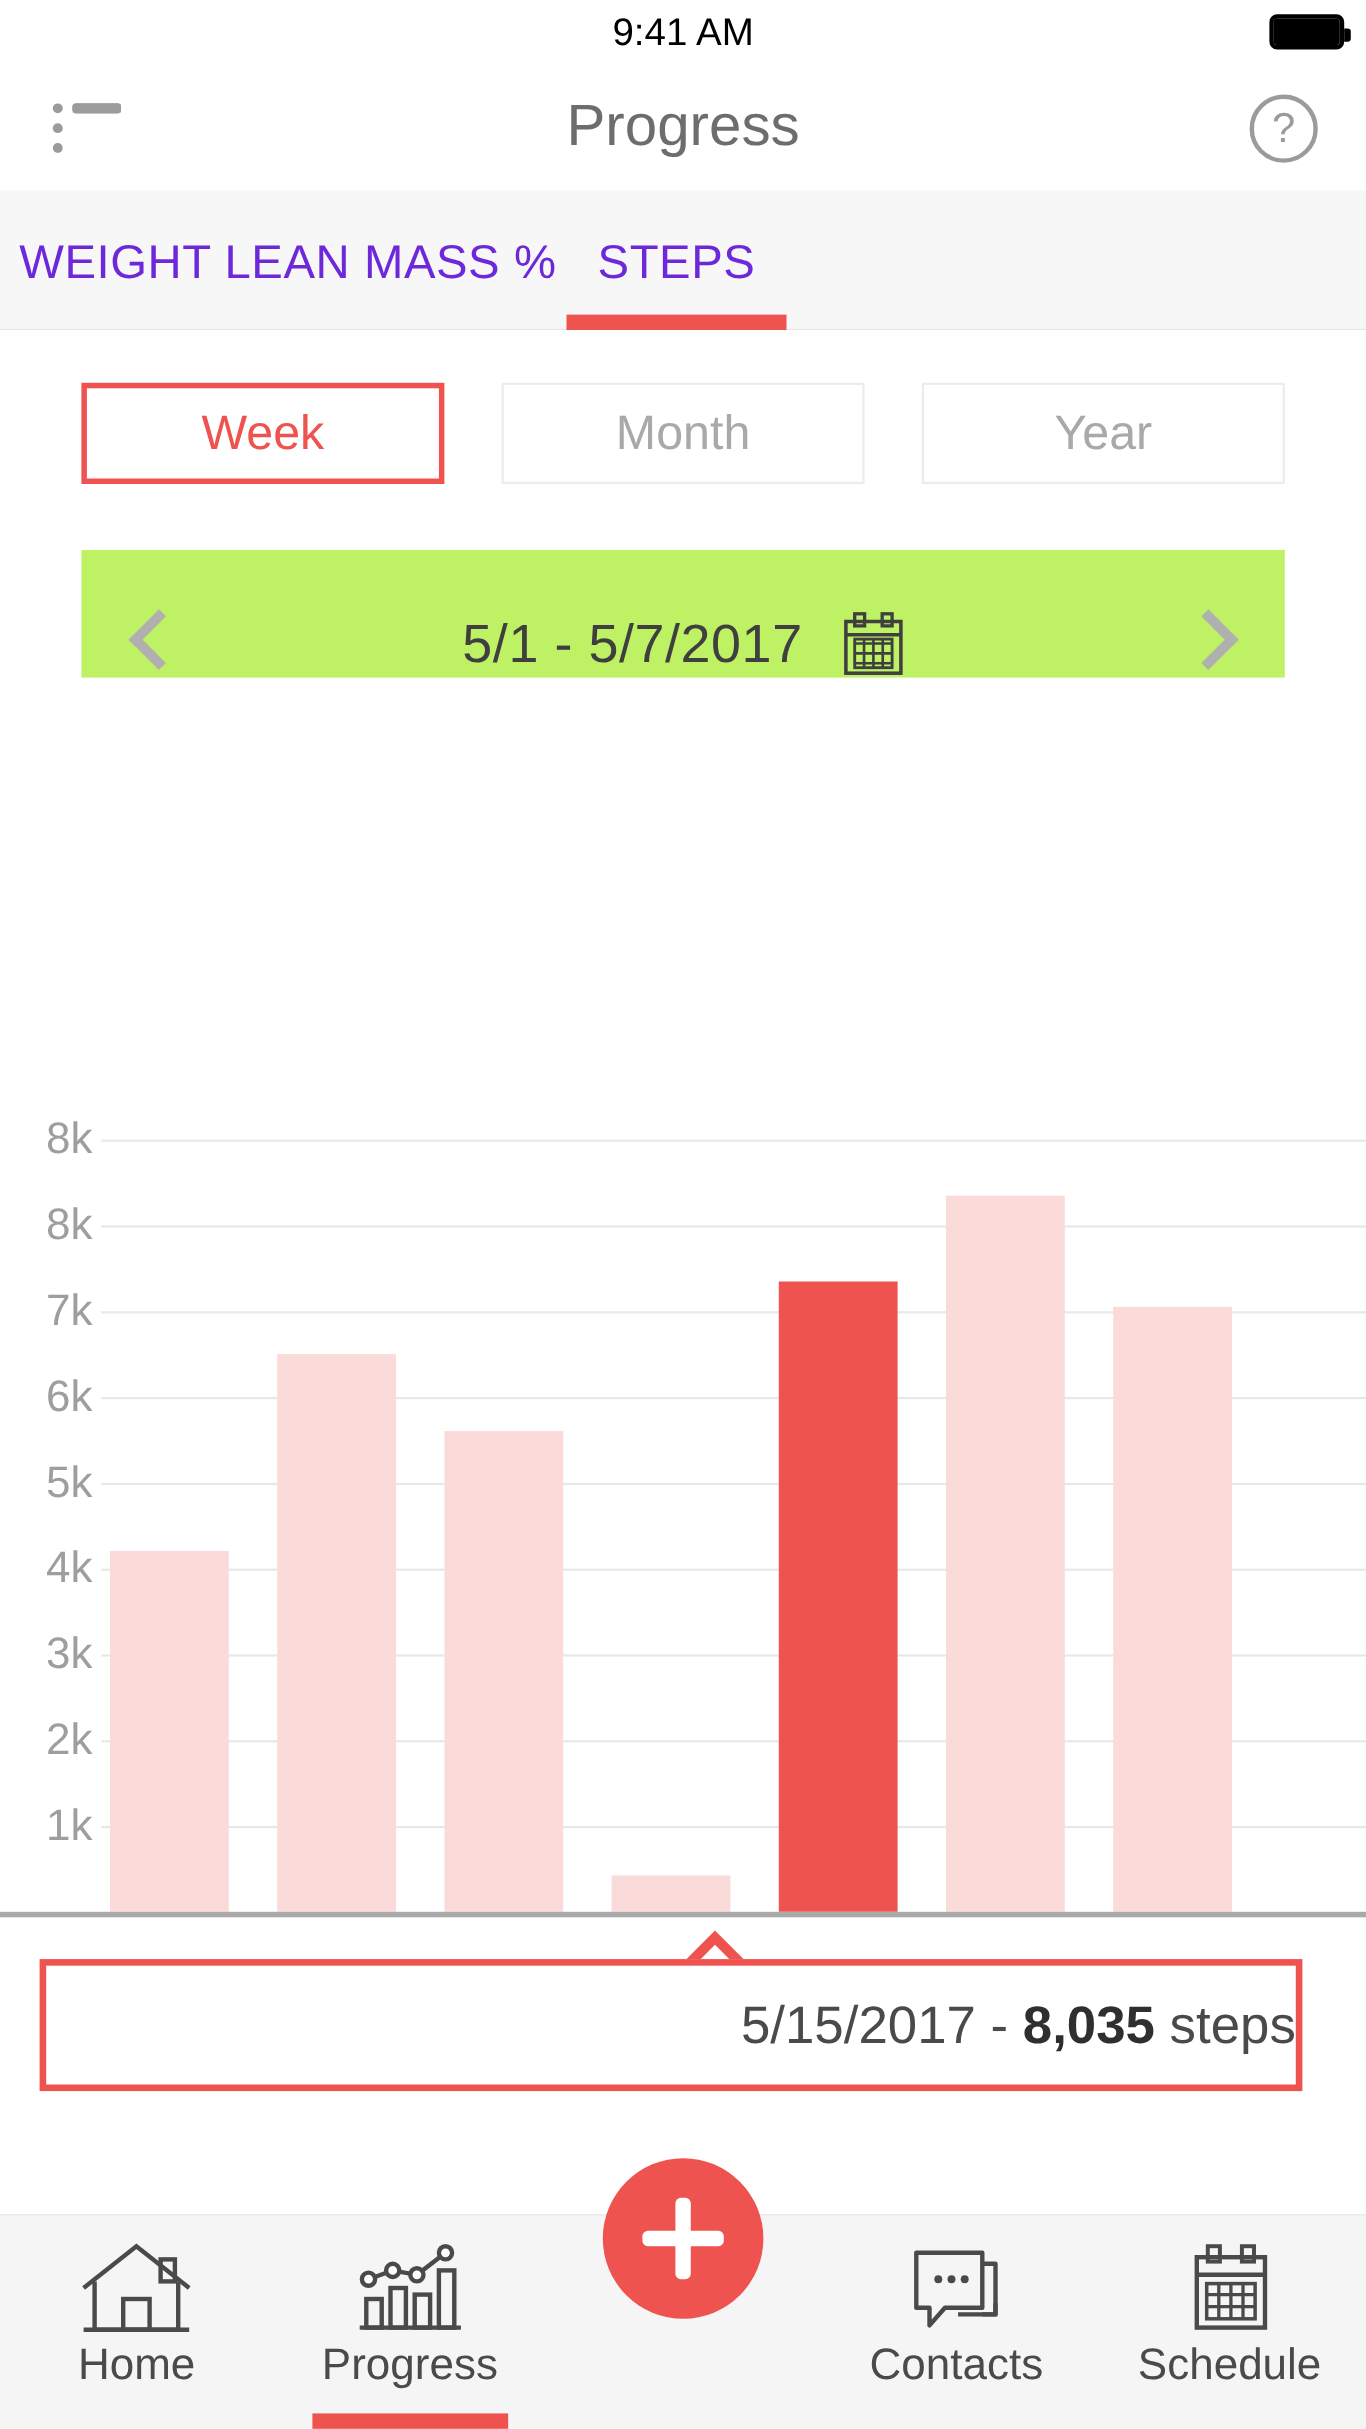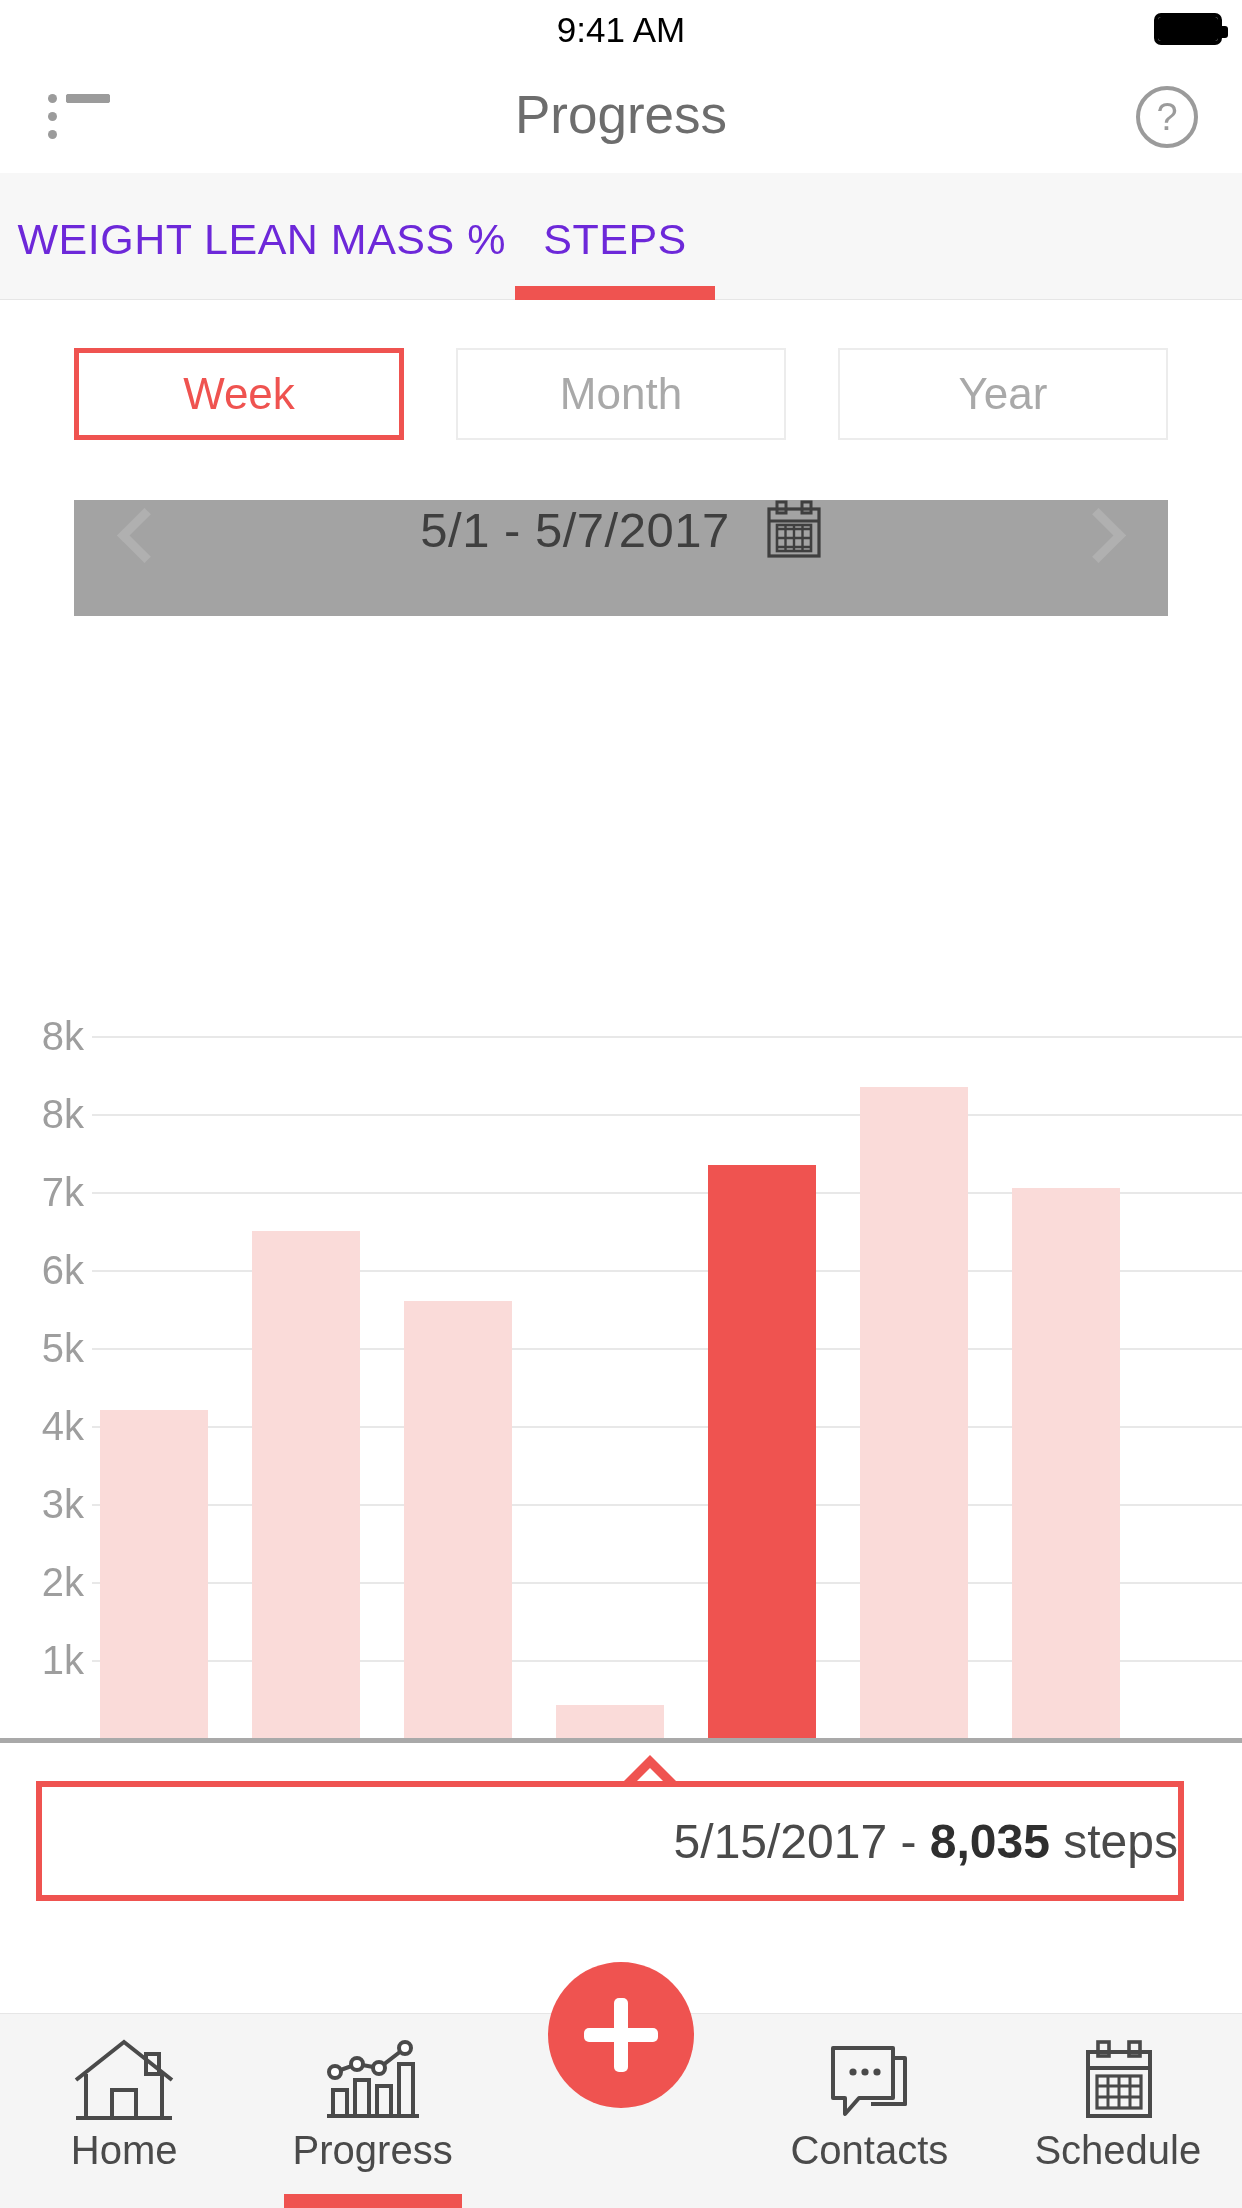--- a/index.html
+++ b/index.html
@@ -91,21 +91,21 @@
   .period-btn {
     width: 330px; height: 92px; background:#fff; border: 2px solid #ececec;
     display:flex; align-items:center; justify-content:center;
     font-size: 44px; color: #a9a9a9;
   }
   .period-btn.active { border: 5px solid #ef5350; color: #ef5350; }
 
   
   .date-nav {
     position:absolute; top: 500px; left: 74px; width: 1094px; height: 116px;
-    background: #a3a3a3; display:flex; align-items:flex-start; justify-content:space-between;
+    background: #bef264; display:flex; align-items:flex-end; justify-content:space-between;
     padding: 0 30px;
   }
   .chev {
     width: 70px; height: 70px; position:relative; display:flex; align-items:center; justify-content:center;
   }
   .chev::before {
     content:""; width: 30px; height: 30px; border-top: 9px solid #b0b0b0; border-right: 9px solid #b0b0b0;
     display:block;
   }
   .chev.left::before { transform: rotate(-135deg); margin-left: 10px; }

